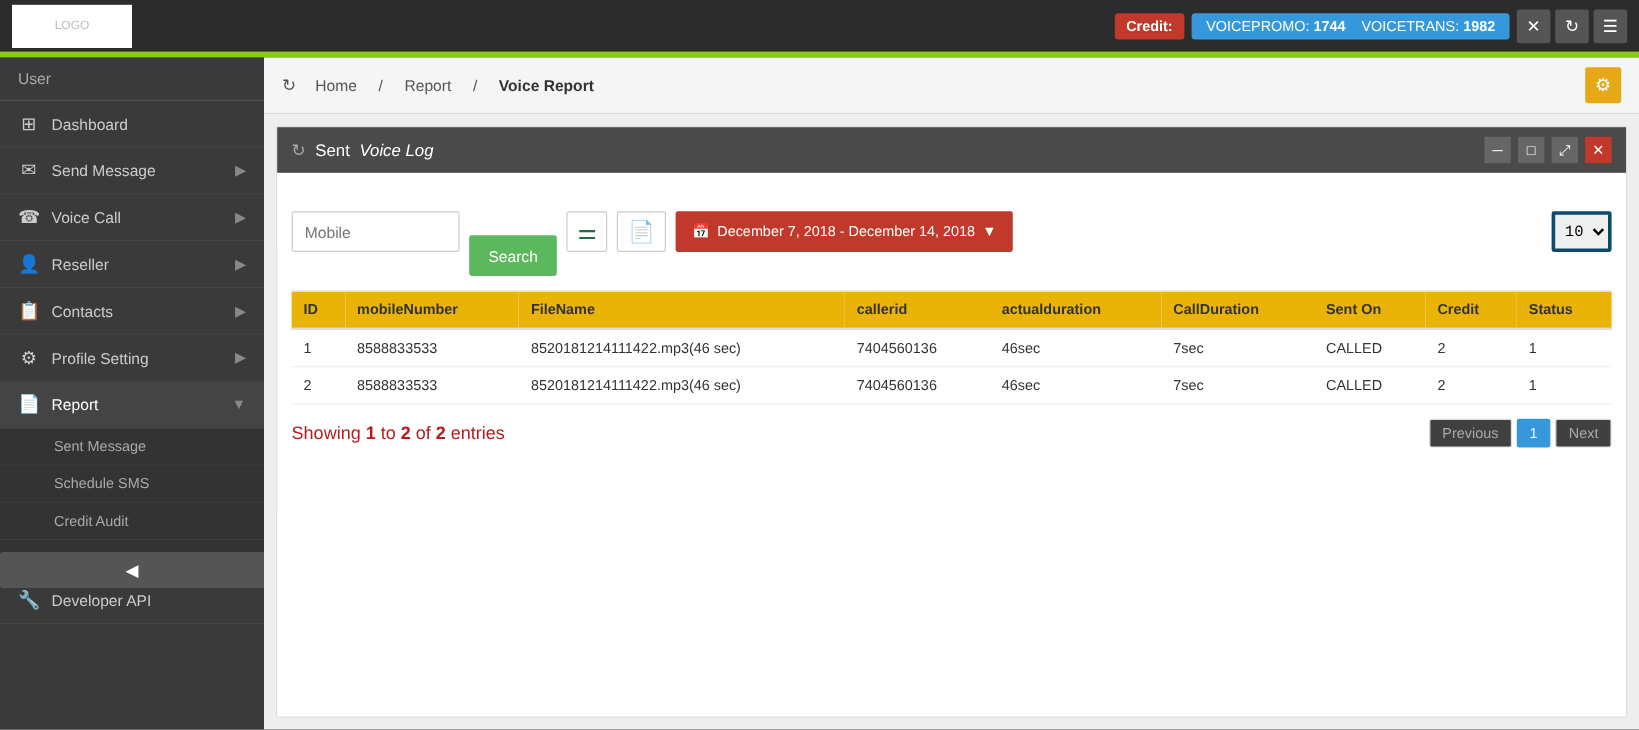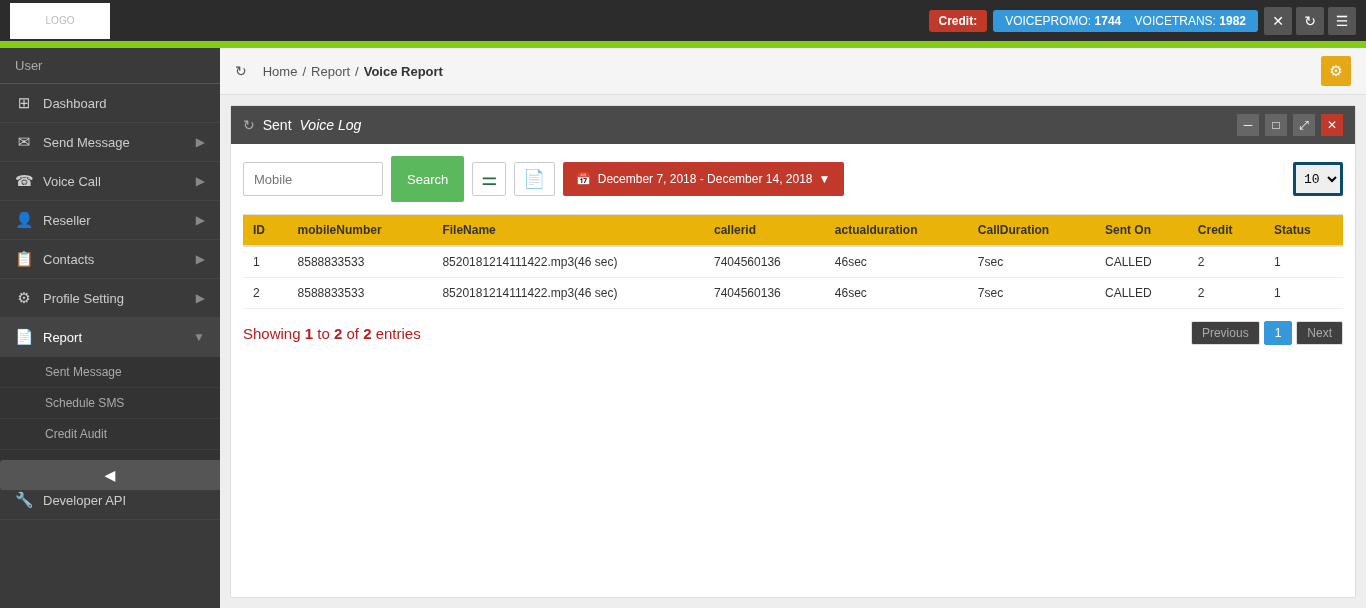--- a/index.html
+++ b/index.html
@@ -6,21 +6,21 @@
     body { font-family: Arial, sans-serif; font-size: 13px; background: #2c2c2c; color: #333; }
 
     
     .top-header {
       background: #2c2c2c;
       height: 48px;
       display: flex;
       align-items: center;
       justify-content: space-between;
       padding: 0 10px;
-      border-bottom: 7px solid #84cc16;
+      border-bottom: 5px solid #84cc16;
     }
     .top-header-logo {
       background: #fff;
       width: 100px;
       height: 36px;
       display: flex;
       align-items: center;
       justify-content: center;
       font-size: 11px;
       color: #999;
@@ -147,21 +147,21 @@
       background: #f5f5f5;
       padding: 8px 15px;
       display: flex;
       align-items: center;
       justify-content: space-between;
       border-bottom: 1px solid #ddd;
     }
     .breadcrumb {
       display: flex;
       align-items: center;
-      gap: 5px;
+      gap: 18px;
       font-size: 13px;
       color: #555;
     }
     .breadcrumb .bc-link { color: #555; cursor: pointer; }
     .breadcrumb .bc-current { color: #333; font-weight: bold; }
     .breadcrumb-refresh {
       font-size: 14px;
       color: #555;
       cursor: pointer;
       margin-right: 8px;
@@ -251,21 +251,22 @@
       color: #555;
     }
     .btn-search {
       background: #5cb85c;
       color: #fff;
       border: none;
       padding: 6px 16px;
       font-size: 13px;
       cursor: pointer;
       border-radius: 2px;
-      height: 46px;
+      height: 34px;
+      margin-top: 40px;
     }
     .btn-export {
       background: transparent;
       border: 1px solid #ccc;
       padding: 4px 8px;
       cursor: pointer;
       border-radius: 2px;
       height: 34px;
       display: flex;
       align-items: center;

